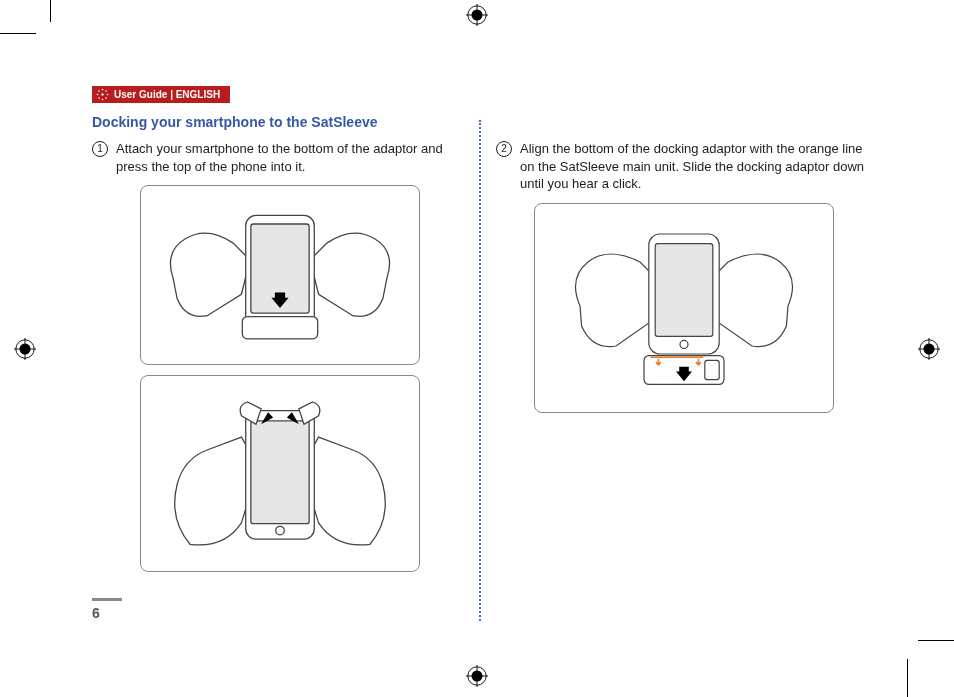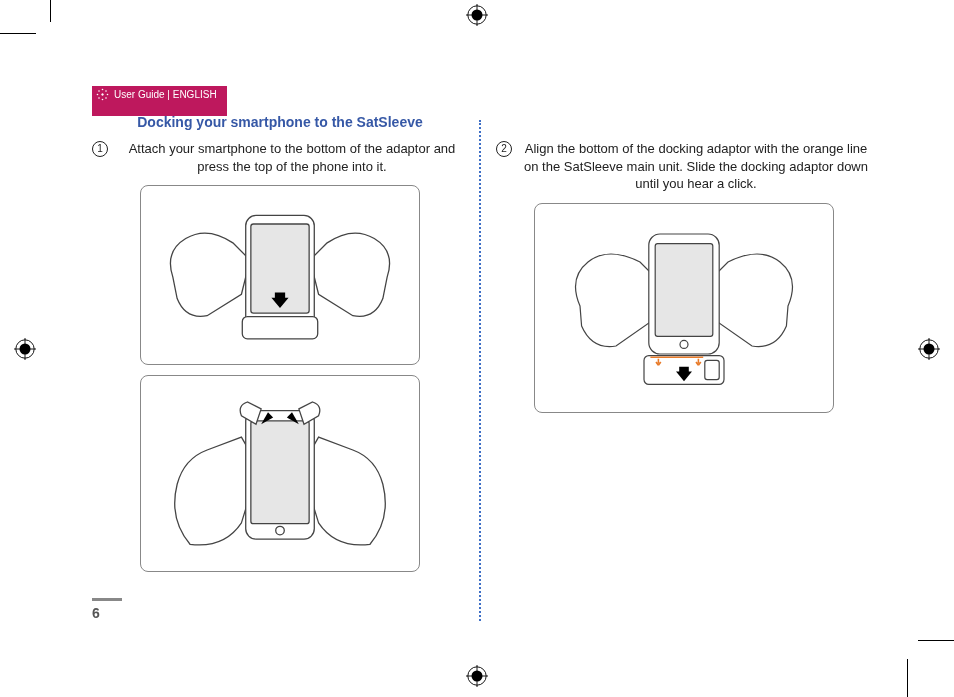--- a/index.html
+++ b/index.html
@@ -24,30 +24,29 @@
 
   .page {
     position: absolute;
     top: 28px; left: 50px; right: 46px; bottom: 46px;
   }
   .content {
     position: absolute;
     top: 58px; left: 42px; right: 36px; bottom: 28px;
     display: flex;
     gap: 28px;
-    text-align: center;
   }
   .header-tab {
     position: absolute;
     top: 58px; left: 42px;
-    height: 30px;
-    background: #be185d;
+    height: 17px;
+    background: #b91c1c;
     color: #fff;
     font-size: 10px;
-    font-weight: normal;
+    font-weight: bold;
     line-height: 17px;
     padding: 0 10px 0 22px;
     display: inline-block;
   }
   .header-tab svg { position: absolute; left: 4px; top: 2px; }
   .col {
     flex: 1 1 50%;
     position: relative;
   }
   .section-title {

